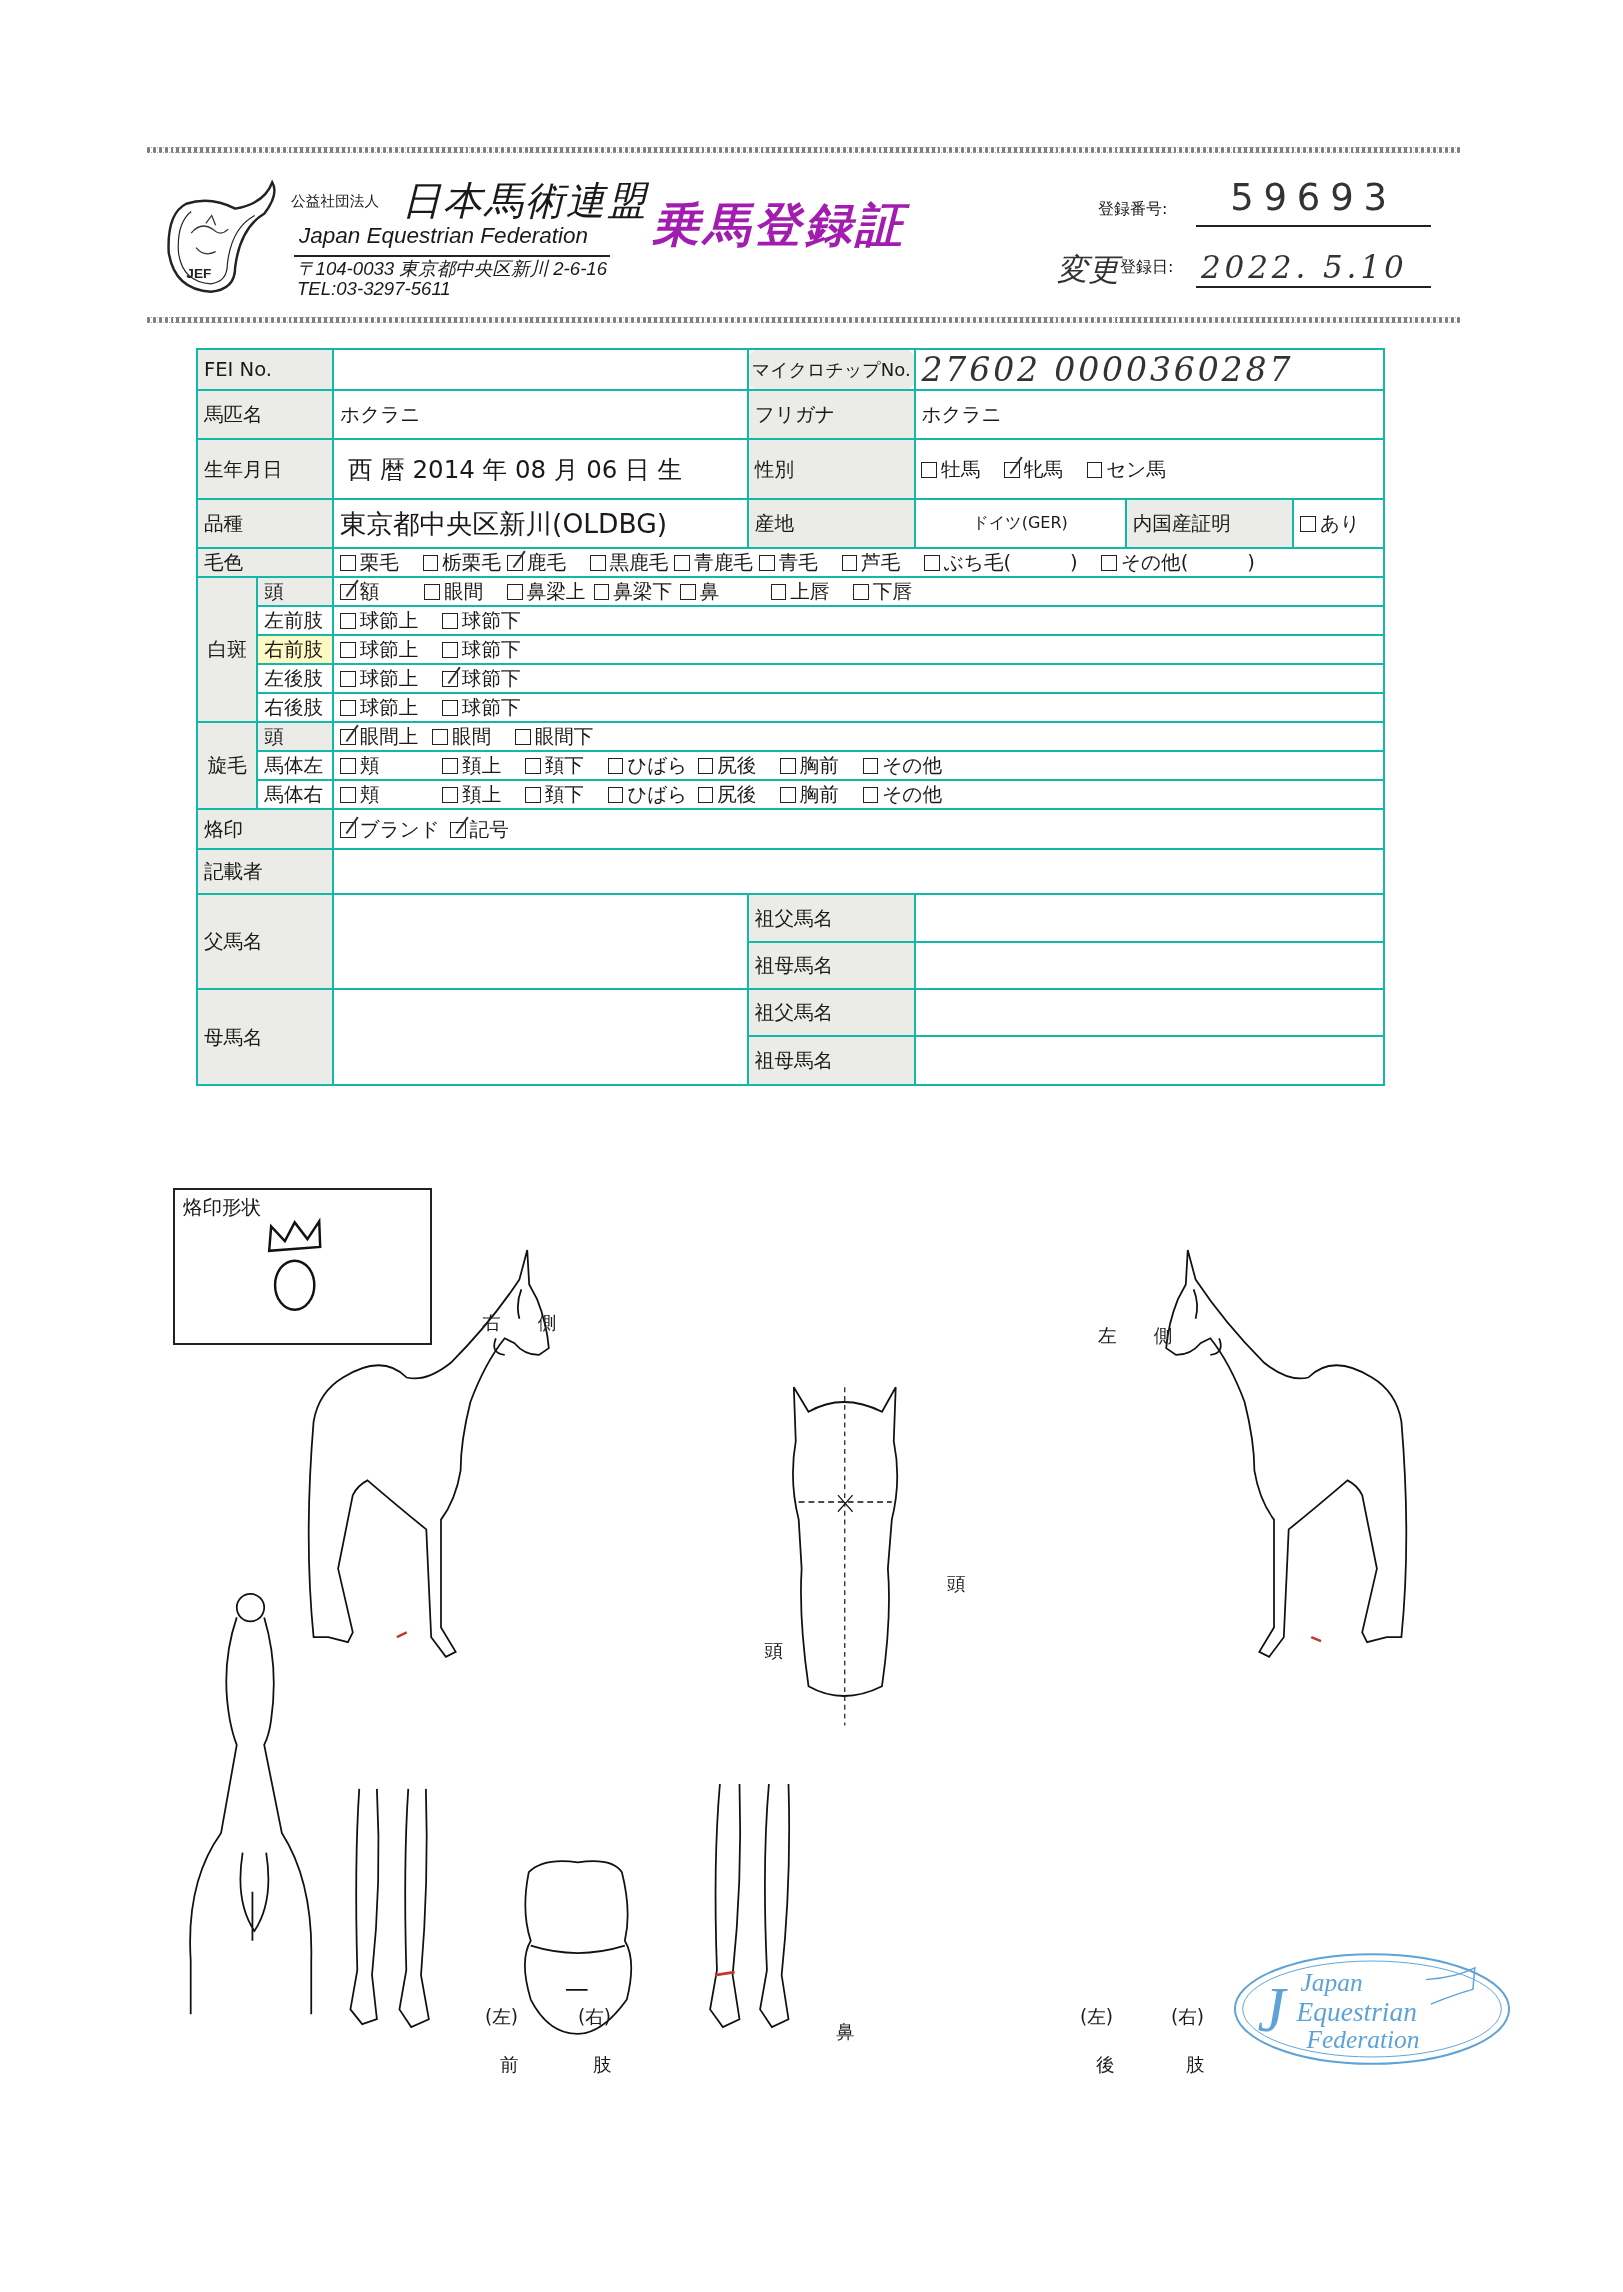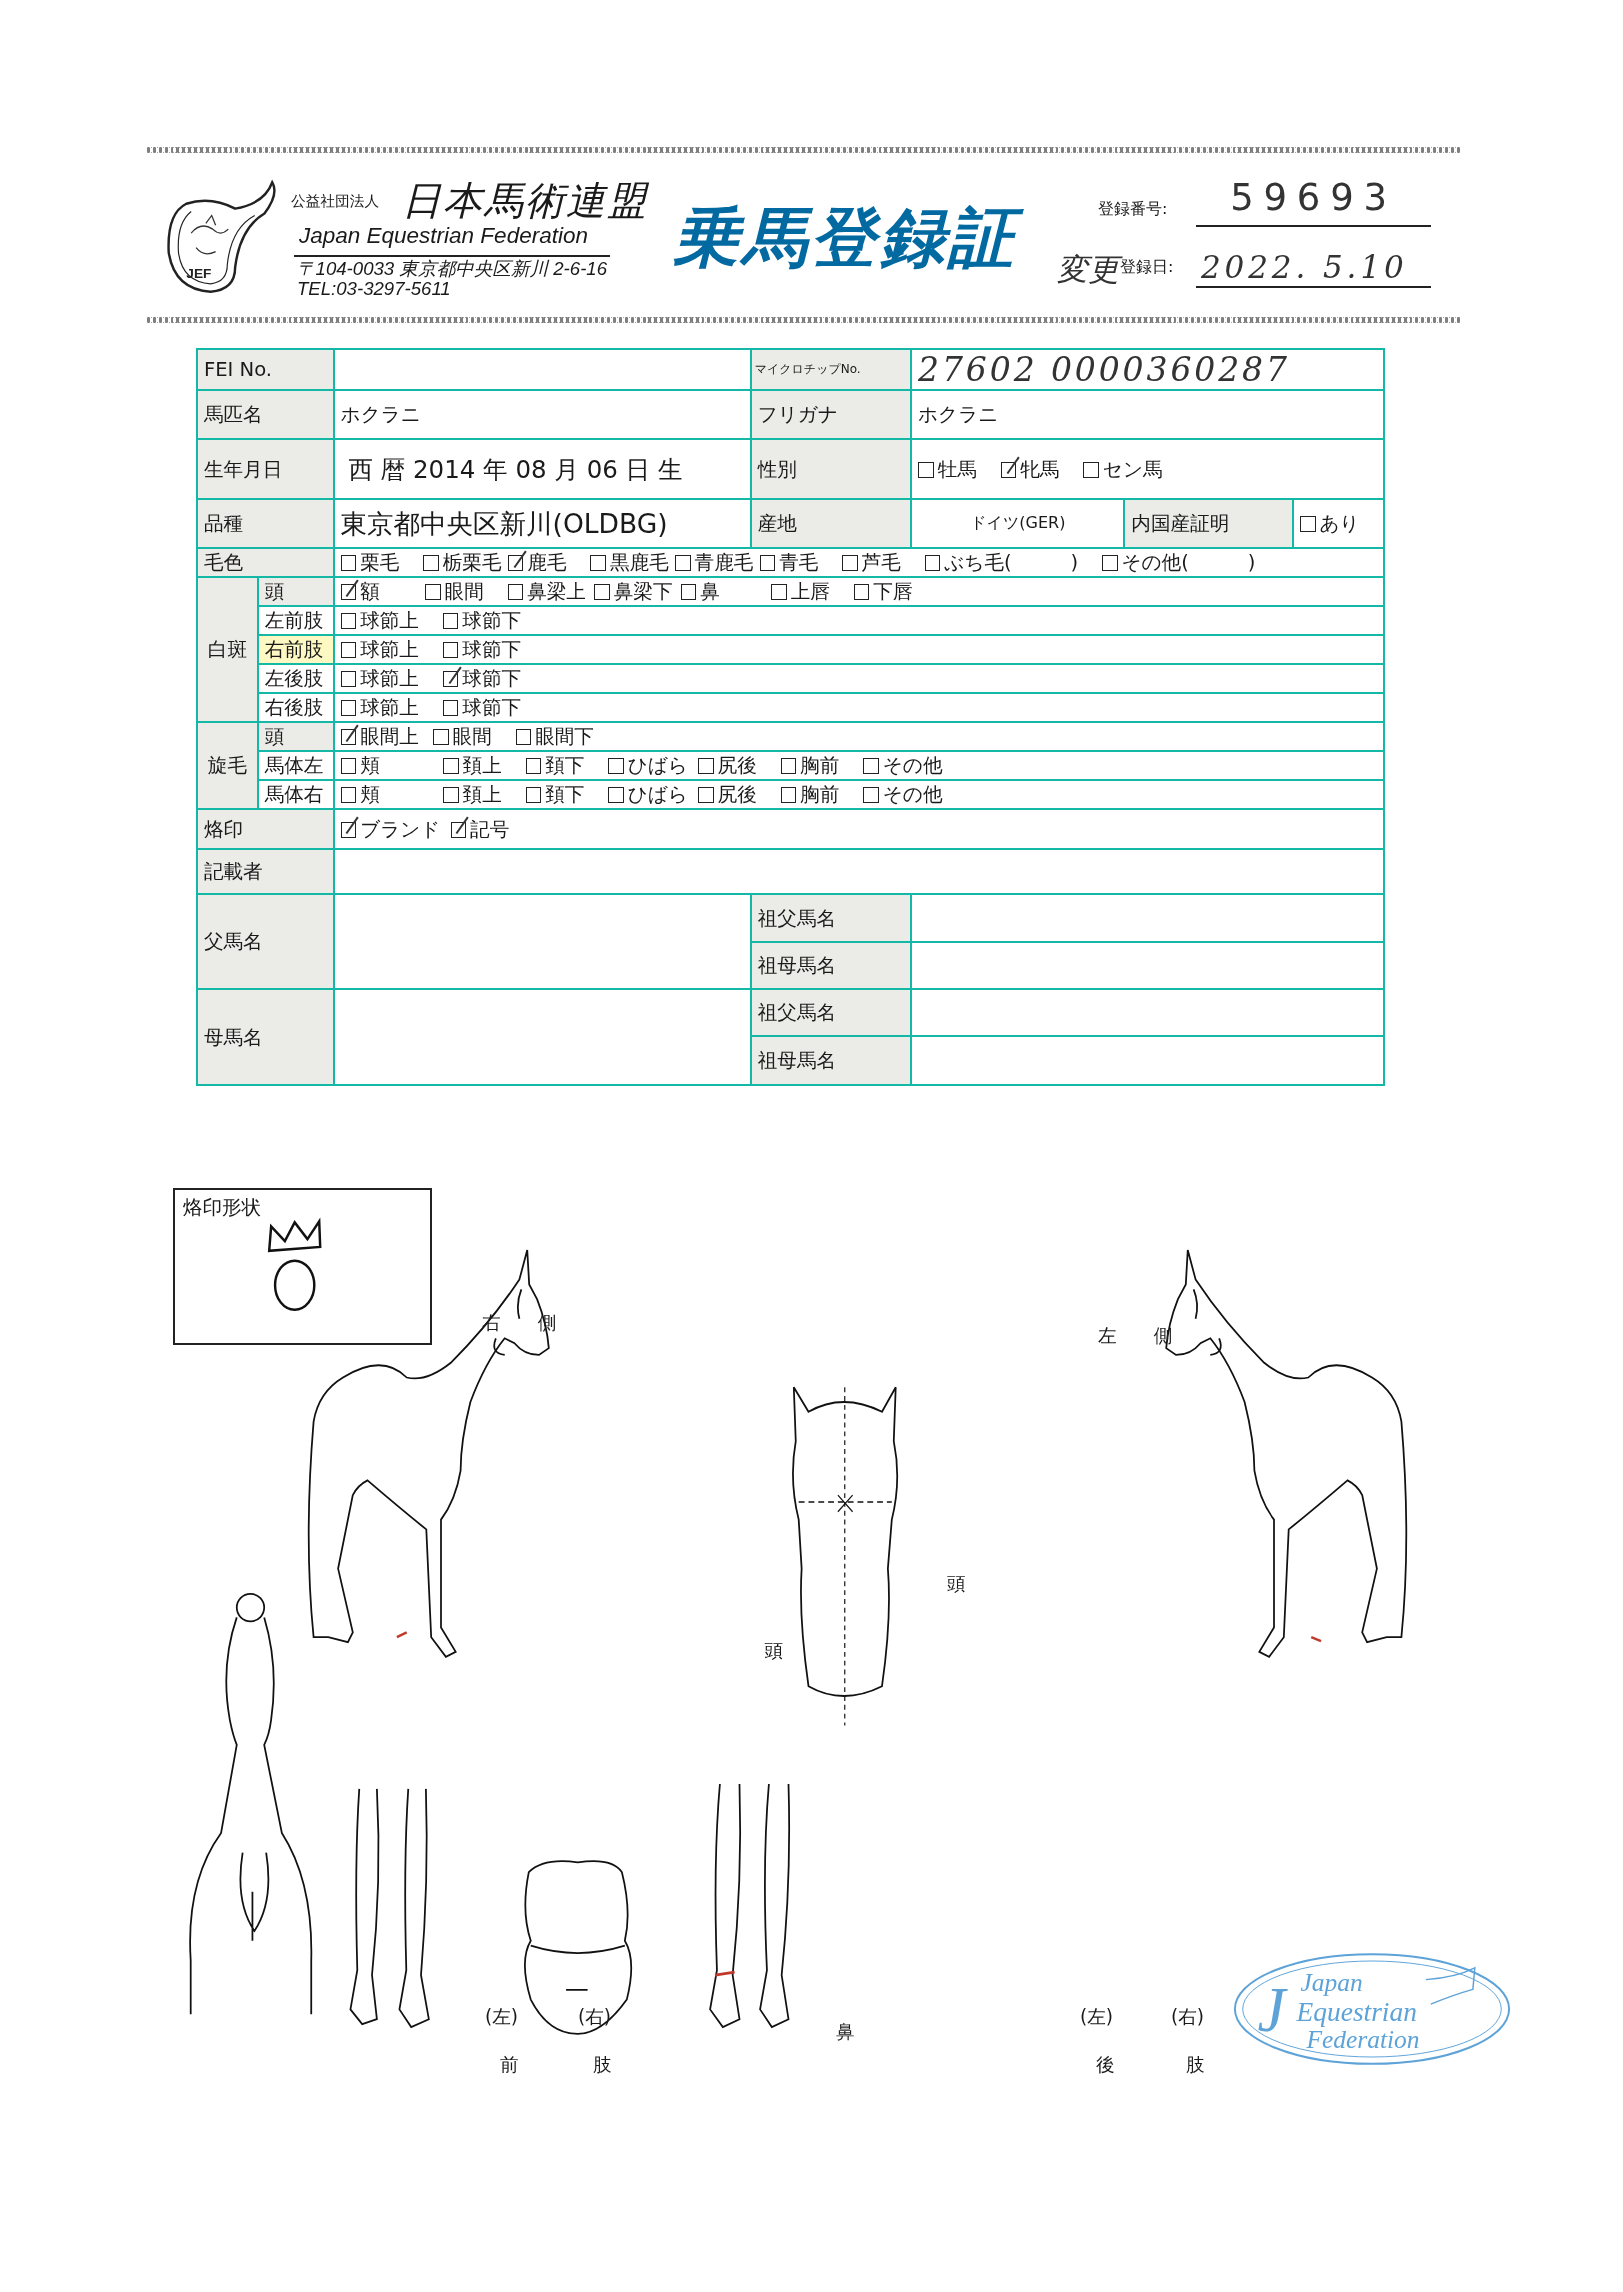--- a/index.html
+++ b/index.html
@@ -8,21 +8,21 @@
   .abs { position: absolute; }
   .dotline { position: absolute; left: 147px; width: 1313px; height: 5.9px;
     background-image: repeating-linear-gradient(90deg, #555 0 2.9px, transparent 2.9px 5.9px);
     border-top: 1px dotted #888; border-bottom: 1px dotted #888; opacity: .75; }
   .logo { left: 157px; top: 174px; width: 127px; height: 123px; }
   .org-prefix { left: 291px; top: 192px; font-size: 14.7px; }
   .org-name { left: 402px; top: 174px; font-size: 39px; font-style: italic; letter-spacing: 2px; }
   .org-en { left: 299px; top: 223px; font-size: 22.5px; font-style: italic; font-family: "Liberation Sans", sans-serif; }
   .org-rule { left: 294px; top: 255px; width: 316px; height: 2px; background: #222; }
   .org-addr { left: 297px; top: 259px; font-size: 18.6px; font-style: italic; line-height: 19.6px; font-family: "Liberation Sans", sans-serif; }
-  .title { left: 652px; top: 194px; font-size: 65px; font-weight: bold; font-style: italic; letter-spacing: 3.9px; color: #0369a1; margin-left: 21px; }
+  .title { left: 652px; top: 194px; font-size: 47px; font-weight: bold; font-style: italic; letter-spacing: 3.9px; color: #a21caf; }
   .reg-label { font-size: 16px; }
   .reg-value { font-size: 37px; letter-spacing: 9.8px; text-align: center; color: #333; }
   .reg-line { height: 2px; background: #222; }
   .hand { font-family: "DejaVu Serif", serif; font-style: italic; color: #333; }
 
   table.form { position: absolute; left: 196px; top: 348px; width: 1189px; border-collapse: collapse; }
   table.form td { border: 2px solid #14b8a6; font-size: 19.6px; padding: 0 5.9px; white-space: nowrap; vertical-align: middle; }
   td.lbl { background: #ebebe8; }
   td.lbl2 { background: #ebebe8; }
   .cb { display: inline-block; width: 15.7px; height: 15.7px; border: 1.6px solid #222; vertical-align: -2px; margin-right: 3.9px; position: relative; }
@@ -80,21 +80,21 @@
     <col style="width:418px">
     <col style="width:161px">
     <col style="width:214px">
     <col style="width:169px">
     <col style="width:91px">
   </colgroup>
   <tbody>
       <tr style="height:41px">
     <td colspan="2" class="lbl">FEI No.</td>
     <td></td>
-    <td class="lbl" style="font-size:12px;padding:0 2.9px;">マイクロチップNo.</td>
+    <td class="lbl" style="font-size:18px;padding:0 2.9px;border-radius:11px;">マイクロチップNo.</td>
     <td colspan="3" class="hand big" style="font-size:33px;letter-spacing:2.9px;">27602 0000360287</td>
   </tr>
   <tr style="height:49px">
     <td colspan="2" class="lbl">馬匹名</td>
     <td class="big">ホクラニ</td>
     <td class="lbl">フリガナ</td>
     <td colspan="3" class="big">ホクラニ</td>
   </tr>
   <tr style="height:60px">
     <td colspan="2" class="lbl">生年月日</td>

